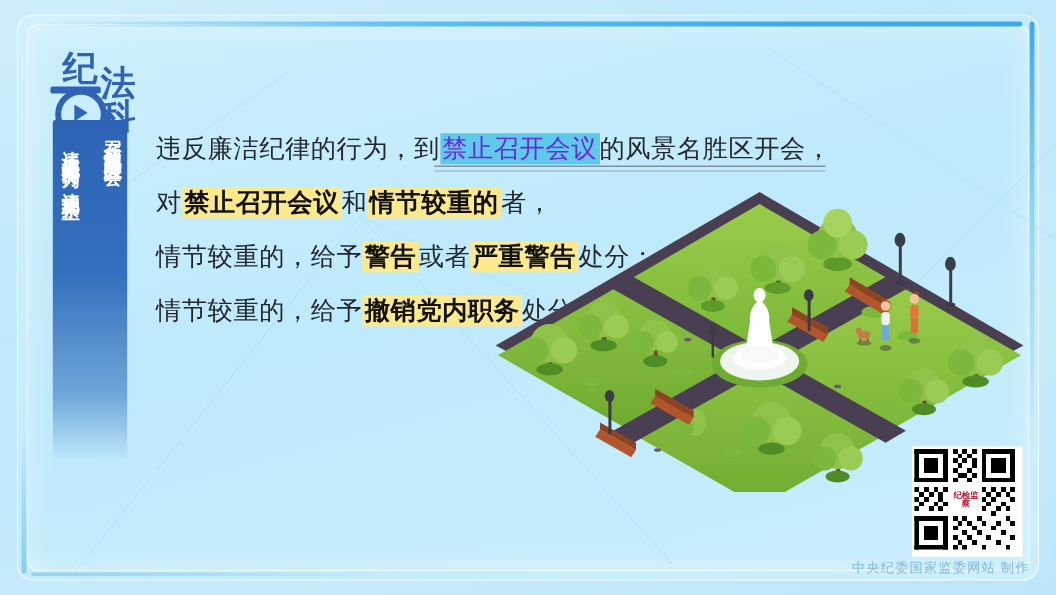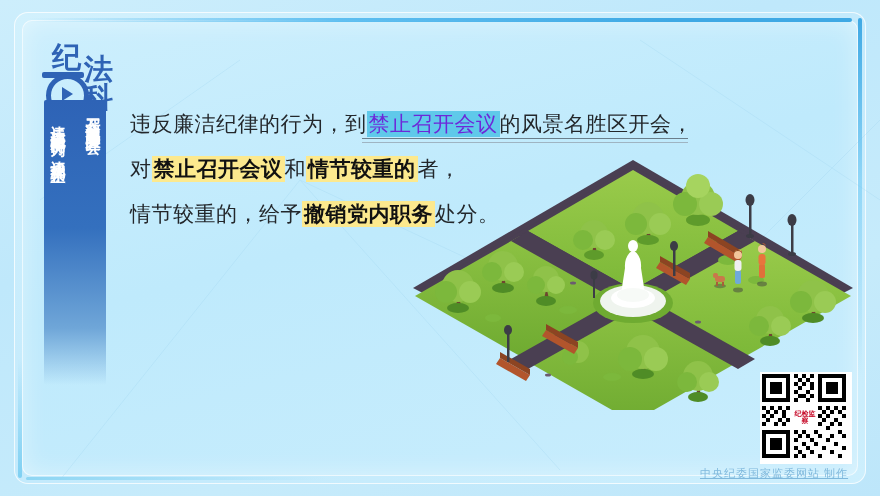--- a/index.html
+++ b/index.html
@@ -72,23 +72,23 @@
   
   .art{position:absolute;left:398px;top:140px;width:470px;height:270px;}
 
   
   .qrbox{position:absolute;left:760px;top:372px;width:88px;height:88px;background:#fff;padding:2px;}
   .qrbox svg{display:block;}
   .qrlogo{position:absolute;left:33px;top:33px;width:24px;height:24px;background:#fff;
     display:flex;align-items:center;justify-content:center;}
   .qrlogo span{font-family:"Liberation Sans","DejaVu Sans",sans-serif;font-size:7px;
     color:#C8102E;font-weight:bold;line-height:7px;text-align:center;}
-  .credit{position:absolute;left:700px;top:466px;width:168px;text-align:left;
+  .credit{position:absolute;left:700px;top:466px;width:168px;text-align:center;
     font-family:"Liberation Sans","DejaVu Sans",sans-serif;
-    font-size:11px;color:#7FB8DC;letter-spacing:1px;text-decoration:underline;}
+    font-size:11px;color:#7FB8DC;letter-spacing:1px;}
 </style>
 </head>
 <body>
 
 <div id="stage">
 
   <div class="outerframe"></div>
   <div class="innerframe"></div>
 
   <svg class="geo" viewBox="0 0 880 496" preserveAspectRatio="none">
@@ -126,20 +126,23 @@
     <div class="line" style="position:relative;">
       <span>违反廉洁纪律的行为，到</span><span class="hl-cyan">禁止召开会议</span><span>的风景名胜区开会，</span>
       <div class="uline"></div>
       <div class="uline2"></div>
     </div>
 
     <div class="line">
       <span>对</span><span class="hl-yellow">禁止召开会议</span><span>和</span><span class="hl-yellow">情节较重的</span><span>者，</span>
     </div>
 
+    <div class="line">
+      <span>情节较重的，给予</span><span class="hl-yellow">警告</span><span>或者</span><span class="hl-yellow">严重警告</span><span>处分；</span>
+    </div>
 
     <div class="line">
       <span>情节较重的，给予</span><span class="hl-yellow">撤销党内职务</span><span>处分。</span>
     </div>
   </div>
 
   <div class="art">
   <svg width="470" height="270" viewBox="0 0 470 270">
     <defs>
       <linearGradient id="lawn" x1="0" y1="0" x2="0" y2="1">

